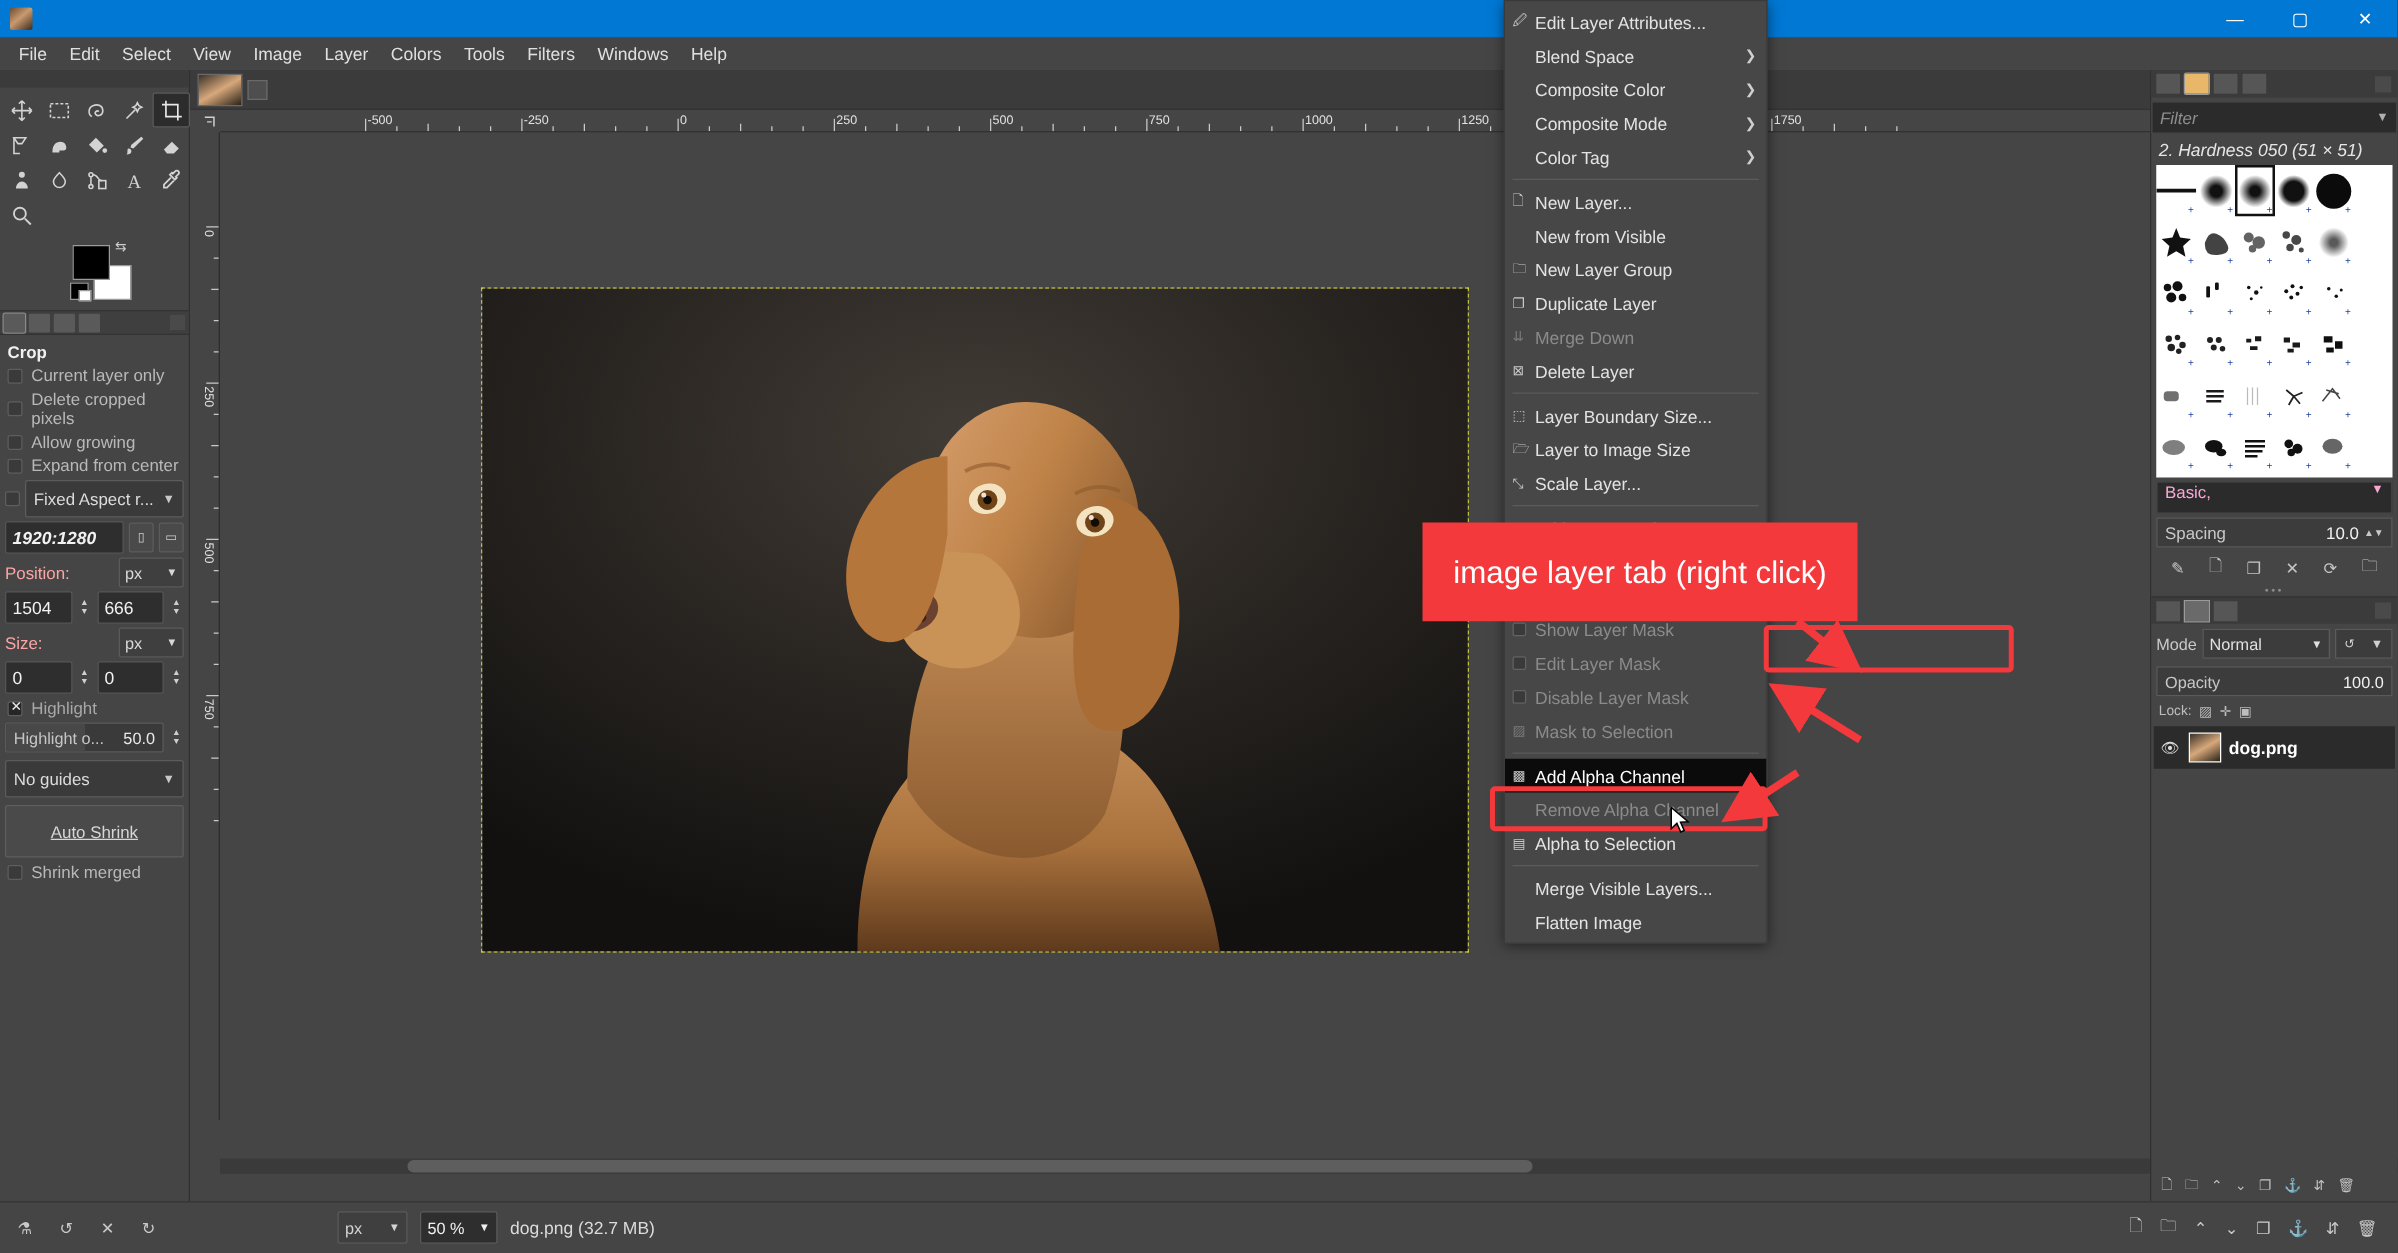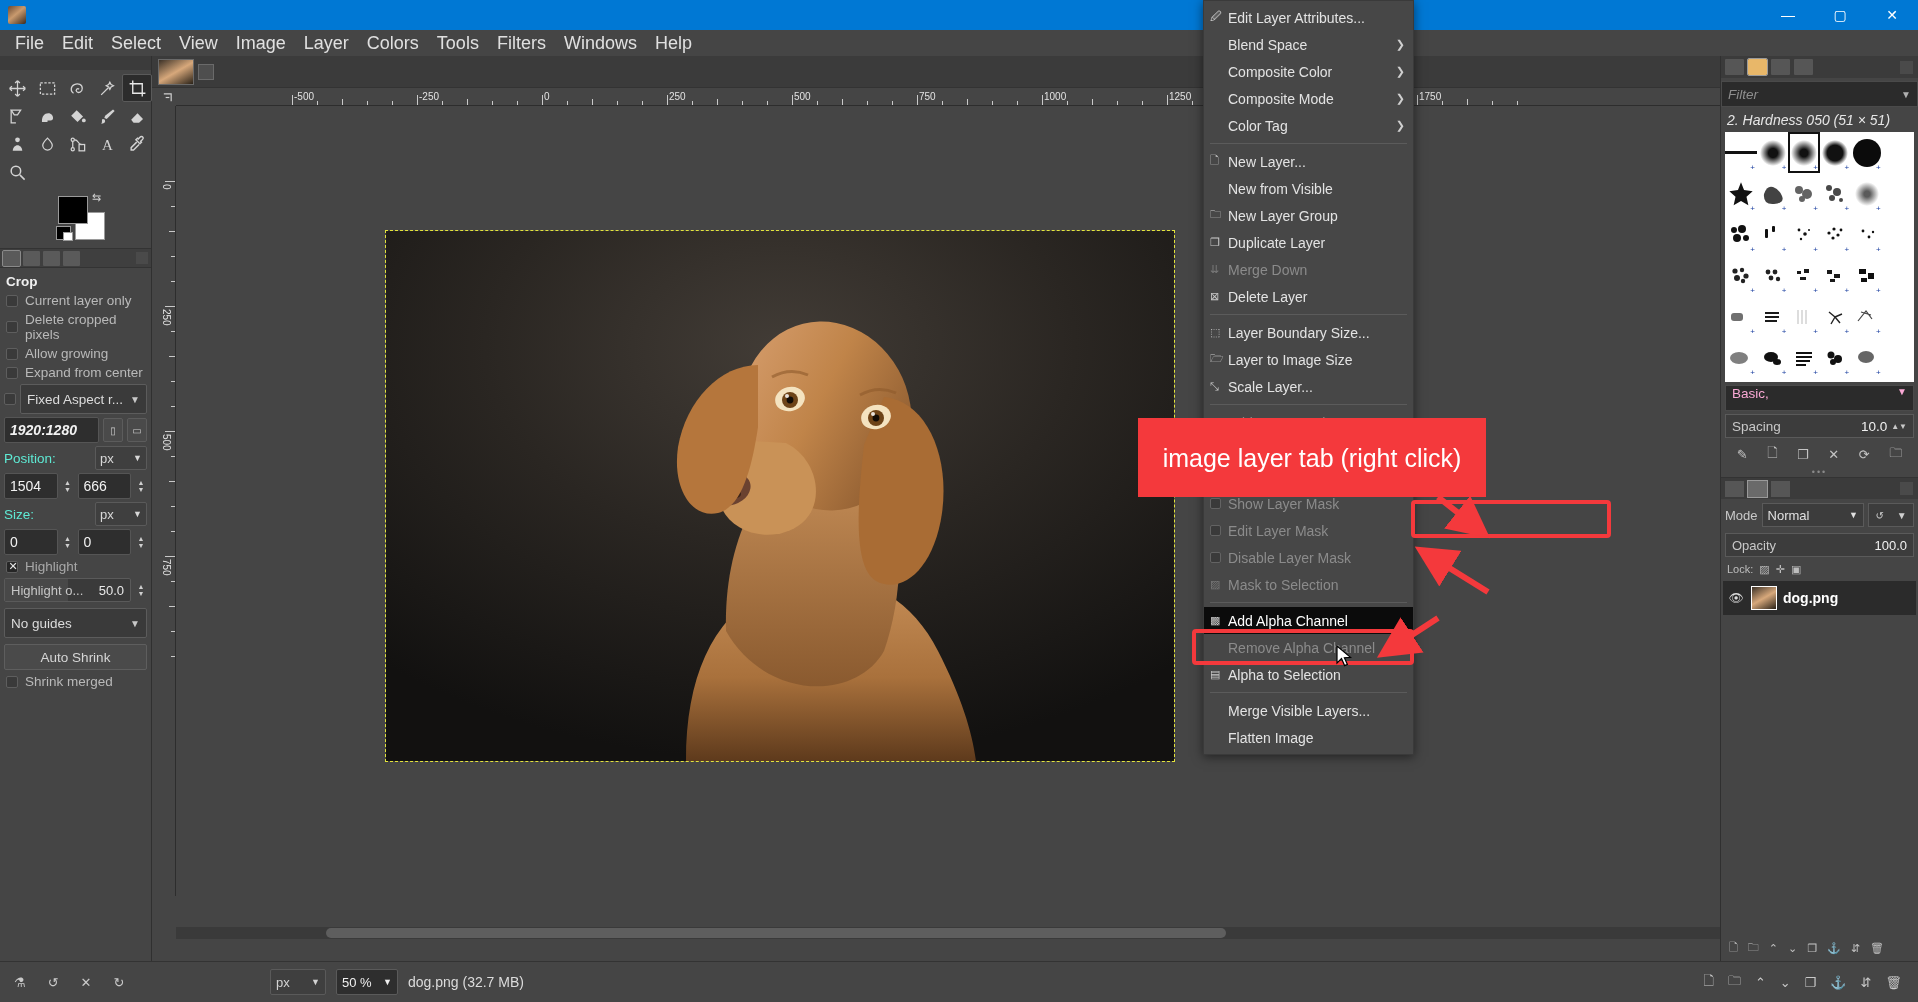--- a/index.html
+++ b/index.html
@@ -32,21 +32,21 @@
     width:52px; height:30px; display:flex; align-items:center; justify-content:center;
     color:#fff; font-size:14px;
   }
 
   
   #menubar {
     position:absolute; left:0; top:30px; width:1918px; height:26px;
     background:#454545; display:flex; align-items:center; padding-left:6px;
   }
   #menubar span {
-    padding:3px 9px; font-size:18px; color:#e0e0e0; white-space:nowrap;
+    padding:3px 9px; font-size:14px; color:#e0e0e0; white-space:nowrap;
   }
 
   
   #leftdock {
     position:absolute; left:0; top:56px; width:152px; height:905px;
     background:#454545; border-right:1px solid #303030;
   }
   #tooltabs { height:14px; background:#3b3b3b; }
   #toolgrid {
     display:grid; grid-template-columns:repeat(5,30px);
@@ -92,41 +92,42 @@
     display:flex; align-items:center; padding:0 6px; font-size:13.5px; color:#dcdcdc;
   }
   .sel-box .cv { margin-left:auto; font-size:10px; color:#c8c8c8; }
   .entry {
     height:26px; background:#2e2e2e; border:1px solid #555; border-radius:2px;
     display:flex; align-items:center; padding:0 5px; font-size:14px; color:#f2f2f2;
   }
   .entry.italic { font-style:italic; font-weight:bold; }
   .spin { width:12px; display:flex; flex-direction:column; align-items:center; justify-content:center; font-size:7px; color:#cfcfcf; }
   .smallbtn { width:20px; height:24px; background:#4a4a4a; border:1px solid #5c5c5c; border-radius:2px; display:flex; align-items:center; justify-content:center; font-size:10px; color:#ccc;}
-  .lbl { font-size:13.5px; color:#5eead4; }
+  .lbl { font-size:13.5px; color:#fca5a5; }
   .unit {
     width:52px; height:24px; background:#3f3f3f; border:1px solid #5a5a5a; border-radius:2px;
     display:flex; align-items:center; padding:0 4px; font-size:13px; color:#d8d8d8;
   }
   .unit .cv { margin-left:auto; font-size:9px; }
   .numfield {
     height:26px; background:#2e2e2e; border:1px solid #555; border-radius:2px;
     display:flex; align-items:center; padding:0 5px; font-size:14px; color:#f2f2f2; flex:1;
   }
   .slider {
     height:24px; background:#3a3a3a; border:1px solid #5a5a5a; border-radius:2px;
     display:flex; align-items:center; padding:0 6px; font-size:13px; color:#c6c6c6; position:relative;
   }
   .slider .val { margin-left:auto; color:#e8e8e8; }
   .slider .fill { position:absolute; left:0; top:0; bottom:0; width:50%; background:#484848; }
   .slider span { position:relative; }
   .btn-wide {
-    height:26px; background:#4a4a4a; border:1px solid #5e5e5e; border-radius:2px;
+    height:42px; background:#4a4a4a; border:1px solid #5e5e5e; border-radius:2px;
     display:flex; align-items:center; justify-content:center; font-size:13.5px; color:#d6d6d6;
     margin:4px 0;
+    text-decoration:underline;
   }
 
   
   #canvasarea { position:absolute; left:152px; top:56px; width:1766px; height:905px; background:#454545; }
   #imgtabs { height:32px; background:#3b3b3b; display:flex; align-items:center; padding-left:6px; gap:4px; border-bottom:1px solid #333; }
   #imgtabs .thumb {
     width:36px; height:26px;
     background:linear-gradient(150deg,#3b3127 0%,#d7a87b 50%,#2a2218 100%);
     border:1px solid #6a6a6a;
   }

